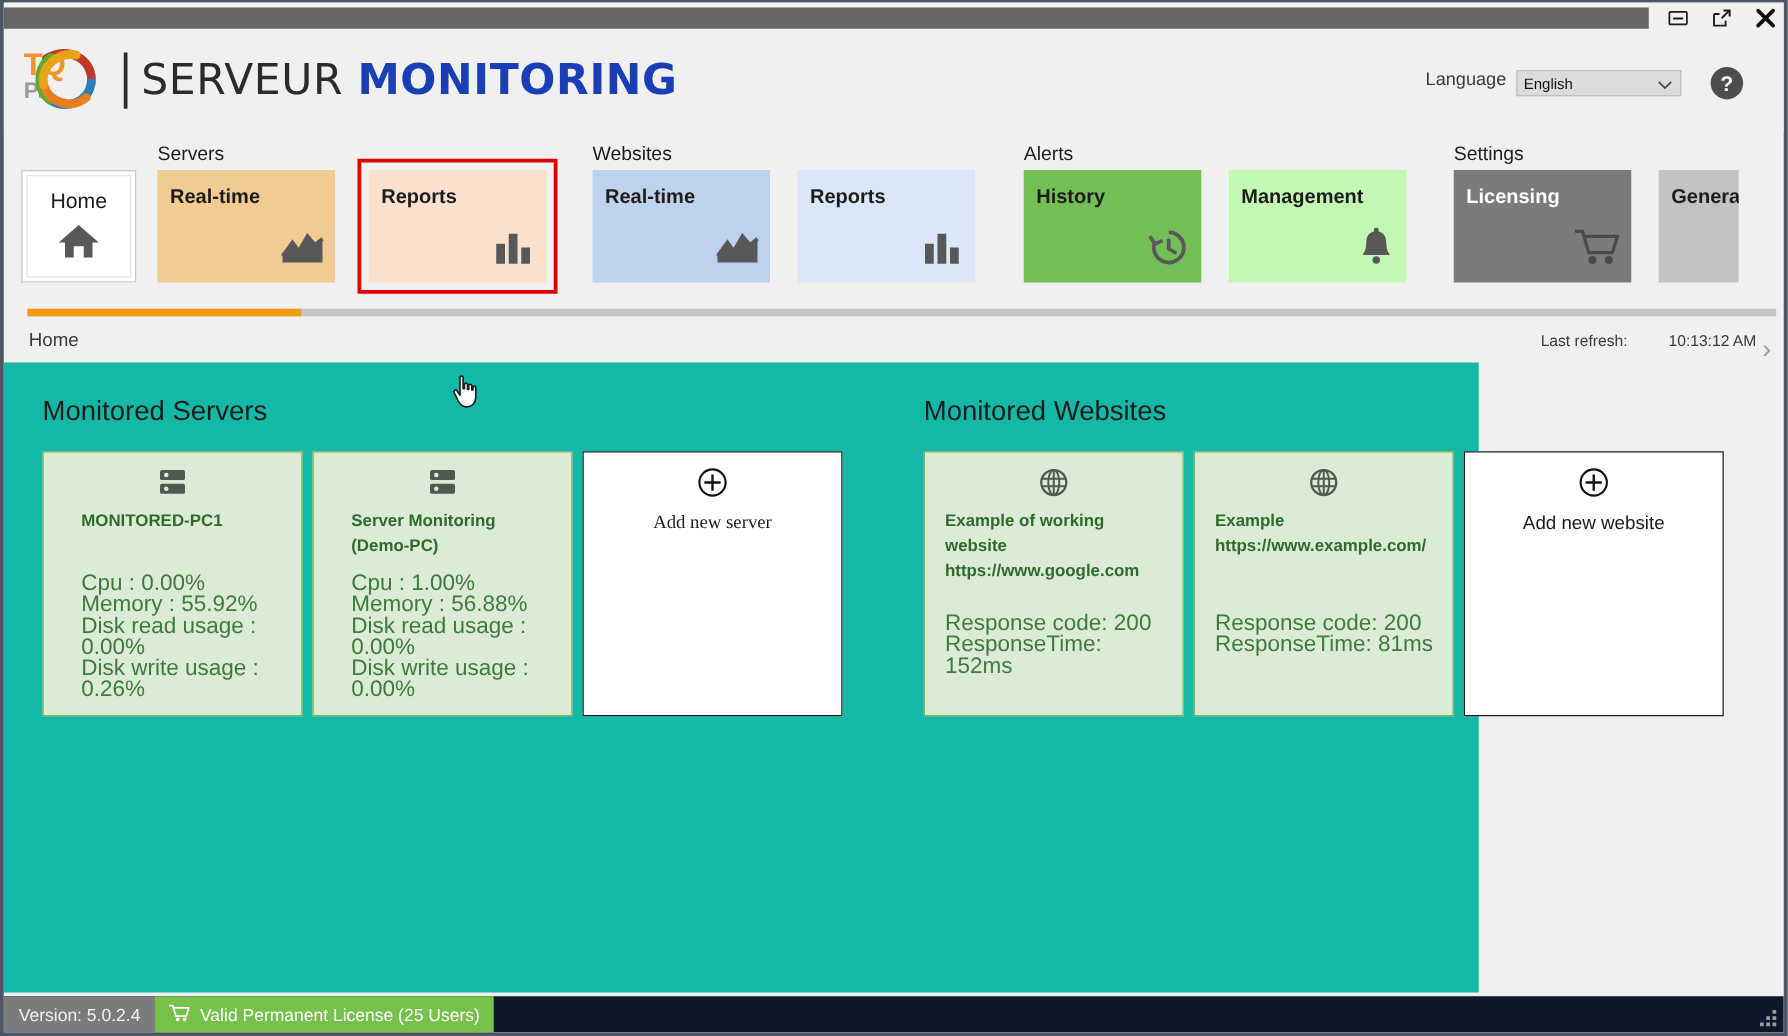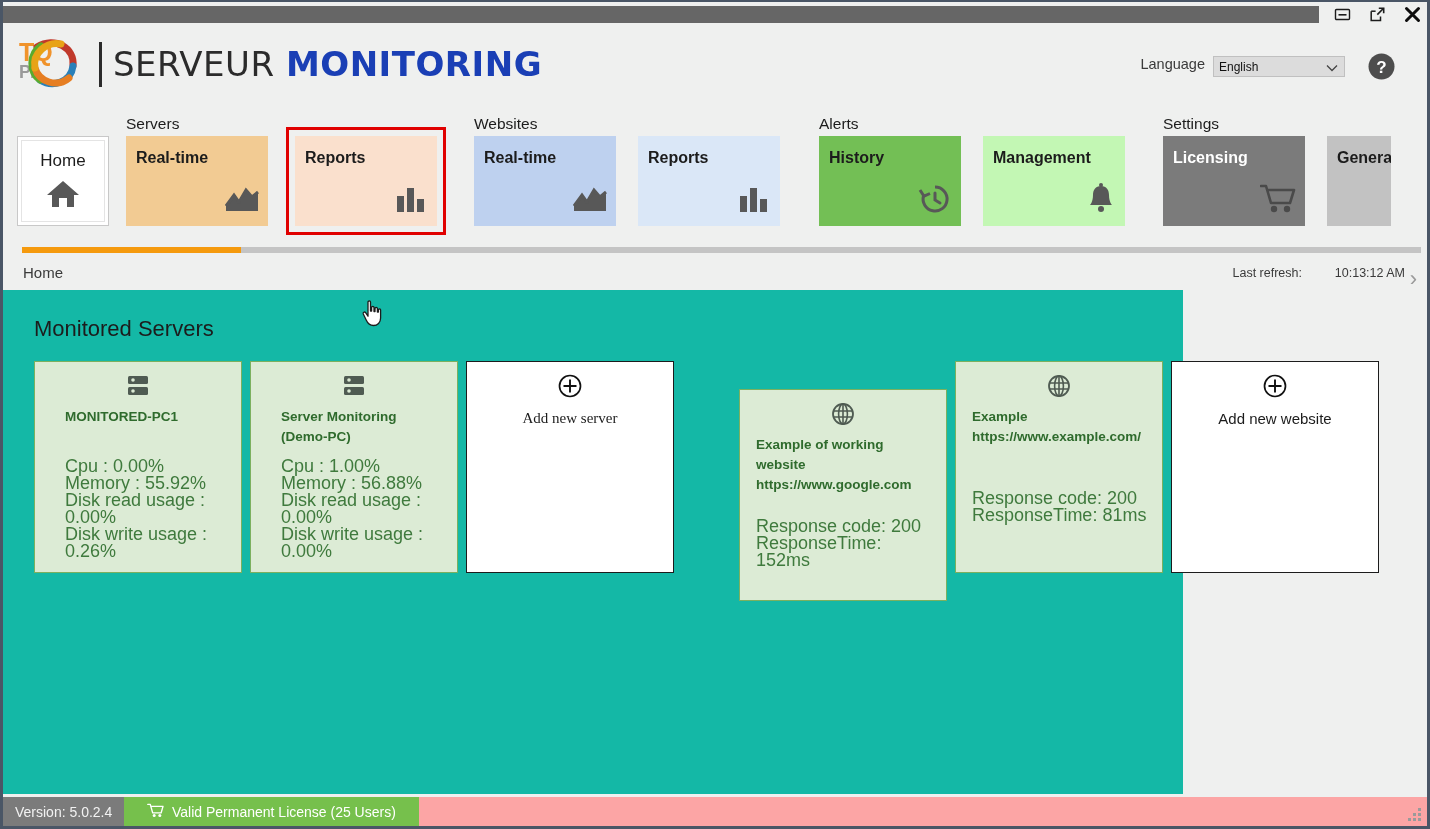--- a/index.html
+++ b/index.html
@@ -228,32 +228,32 @@
   .card.web .c-stats { left: 16px; top: 128px; }
   .card .add-label {
     position: absolute; left: 0; right: 0; top: 48px;
     text-align: center; font-size: 15px; color: #1c1c1c;
   }
 
   
   .statusbar {
     position: absolute; left: 0; bottom: 0;
     width: 1424px; height: 29px;
-    background: #fca5a5;
+    background: #0f172a;
   }
   .st-version {
     position: absolute; left: 0; top: 0;
     height: 29px; padding: 0 12px;
     background: #7b7b7b;
     display: flex; align-items: center;
     font-size: 14px; color: #f2f2f2;
   }
   .st-license {
     position: absolute; left: 121px; top: 0;
-    height: 29px; padding: 0 23px;
+    height: 29px; padding: 0 11px;
     background: #76c04c;
     display: flex; align-items: center; gap: 8px;
     font-size: 14px; color: #ffffff;
   }
   .grip {
     position: absolute; right: 5px; bottom: 4px;
     width: 14px; height: 14px;
   }
   .grip i {
     position: absolute; width: 3px; height: 3px; background: #9a9a9a; display:block;
@@ -474,22 +474,23 @@
     <div class="card add" style="left:463px;font-family:Liberation Serif, serif;">
       <div class="c-icon">
         <svg width="24" height="24" viewBox="0 0 24 24">
           <circle cx="12" cy="12" r="10.5" fill="none" stroke="#111" stroke-width="1.7"></circle>
           <path d="M12 5.5 L12 18.5 M5.5 12 L18.5 12" stroke="#111" stroke-width="1.9"></path>
         </svg>
       </div>
       <div class="add-label">Add new server</div>
     </div>
 
-
-    <div class="card mon web" style="left:736px;margin-top:28px;">
+    <div class="section-title" style="left:736px; top:26px;">Monitored Websites</div>
+
+    <div class="card mon web" style="left:736px;">
       <div class="c-icon">
         <svg width="24" height="24" viewBox="0 0 24 24">
           <circle cx="12" cy="12" r="10" fill="none" stroke="#4f5b52" stroke-width="1.8"></circle>
           <ellipse cx="12" cy="12" rx="4.4" ry="10" fill="none" stroke="#4f5b52" stroke-width="1.6"></ellipse>
           <path d="M2.4 9 H21.6 M2.4 15 H21.6 M12 2 V22" stroke="#4f5b52" stroke-width="1.6"></path>
         </svg>
       </div>
       <div class="c-title">Example of working website https://www.google.com</div>
       <div class="c-stats" style="white-space:pre-line">Response code: 200
 ResponseTime: 152ms</div>

